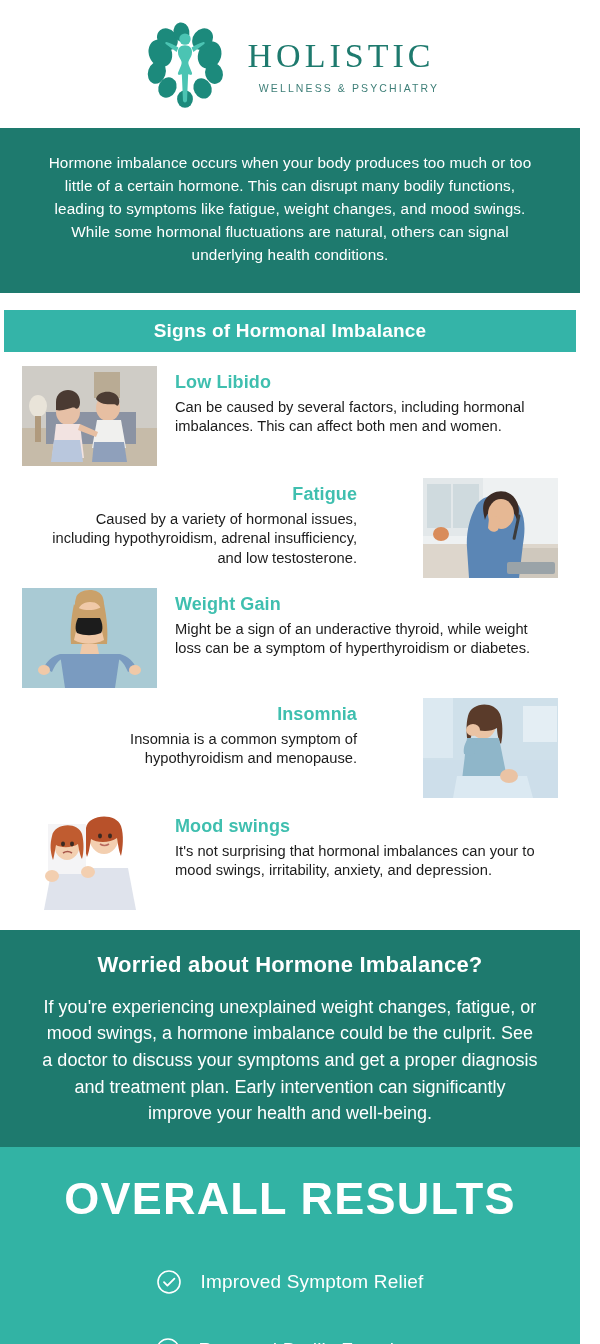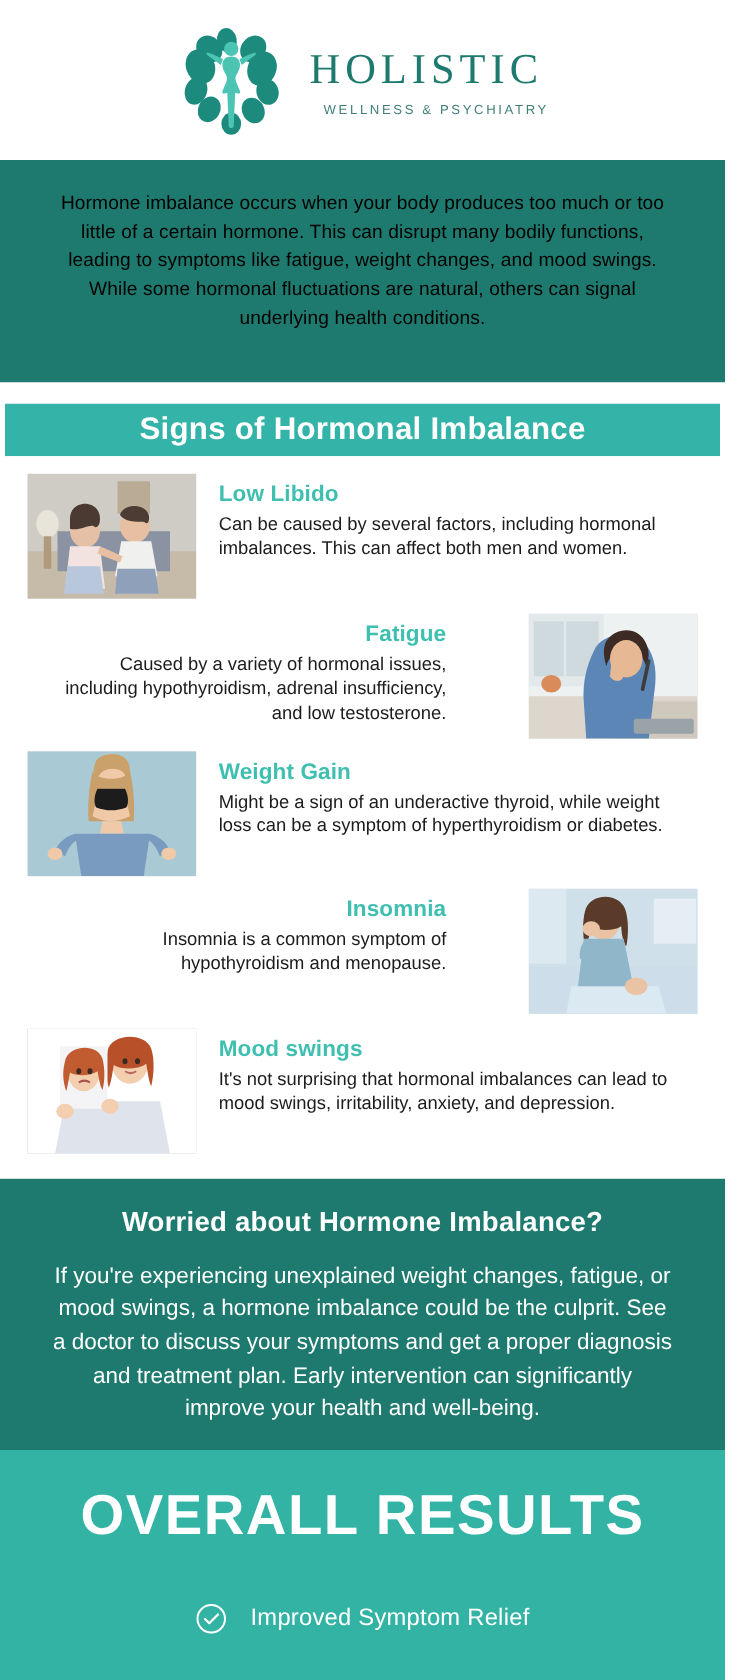--- a/index.html
+++ b/index.html
@@ -19,34 +19,34 @@
   .logo-title {
     font-family:"Liberation Serif", serif;
     font-size:34px; letter-spacing:4px; color:#1E7A6E; font-weight:400; line-height:1;
   }
   .logo-sub {
     font-size:10.5px; letter-spacing:2.1px; color:#3E7F78; margin-top:9px; font-weight:400;margin-left:16px;
   }
 
   
   .intro {
-    background:#1E7A6E; color:#000000;
-    padding:24px 38px 39px;
+    background:#1E7A6E; color:#ffffff;
+    padding:24px 38px 26px;
     text-align:center;
     font-size:15.3px; line-height:1.5;
     letter-spacing:.1px;
   }
 
   
   .signs-spacer { height:17px; background:#fff; }
   .signs-banner {
     margin:0 4px;
     background:#34B4A8; color:#fff;
     height:42px; display:flex; align-items:center; justify-content:center;
-    font-size:25px; font-weight:bold; letter-spacing:.2px;
+    font-size:19px; font-weight:bold; letter-spacing:.2px;
   }
 
   
   .symptoms { padding:14px 0 12px; background:#fff; }
   .row { display:flex; align-items:flex-start; margin-bottom:8px; }
   .row.left  { flex-direction:row;  padding-left:22px;  padding-right:40px; }
   .row.right { flex-direction:row-reverse; padding-right:22px; padding-left:40px; text-align:right;gap:48px; }
   .thumb { width:135px; height:100px; flex:0 0 auto; overflow:hidden; background:#cfd8dc; position:relative; }
   .thumb svg { display:block; width:100%; height:100%; }
   .row.left  .body { padding-left:18px; }
@@ -238,21 +238,21 @@
           <path d="M30 26c2-13 26-15 30-2 2 8 2 18 0 25-2-3-3-10-4-15-6 4-17 4-22 1-1 5-2 12-3 15-3-9-3-16-1-24z" fill="#c05c30"></path>
           <ellipse cx="41" cy="34" rx="2" ry="2.4" fill="#3a2a22"></ellipse>
           <ellipse cx="50" cy="34" rx="2" ry="2.4" fill="#3a2a22"></ellipse>
           <path d="M41 43c3-2 6-2 9 0" stroke="#a8564a" stroke-width="1.6" fill="none"></path>
           <ellipse cx="30" cy="66" rx="7" ry="6" fill="#f3cfb0"></ellipse>
           <ellipse cx="66" cy="62" rx="7" ry="6" fill="#f3cfb0"></ellipse>
         </svg>
       </div>
       <div class="body">
         <div class="sym-title">Mood swings</div>
-        <div class="sym-desc">It's not surprising that hormonal imbalances can lead to mood swings, irritability, anxiety, and depression.</div>
+        <div class="sym-desc">It's not surprising that hormonal imbalances can your to mood swings, irritability, anxiety, and depression.</div>
       </div>
     </div>
   </div>
 
   <div class="worried">
     <div class="worried-title">Worried about Hormone Imbalance?</div>
     <div class="worried-text">If you're experiencing unexplained weight changes, fatigue, or mood swings, a hormone imbalance could be the culprit. See a doctor to discuss your symptoms and get a proper diagnosis and treatment plan. Early intervention can significantly improve your health and well-being.</div>
   </div>
 
   <div class="results">

